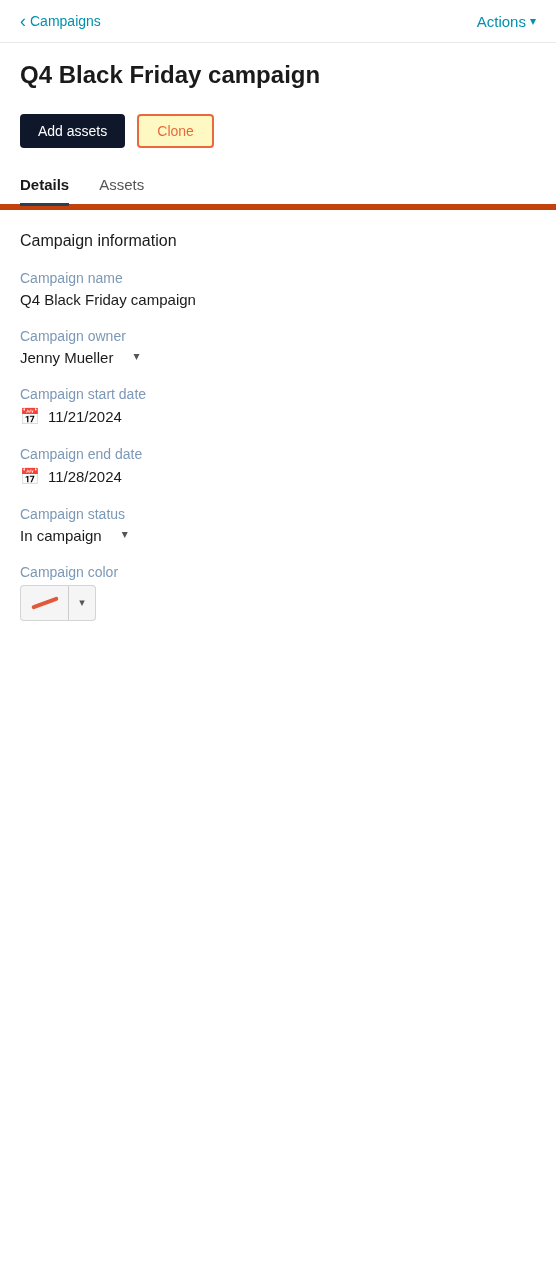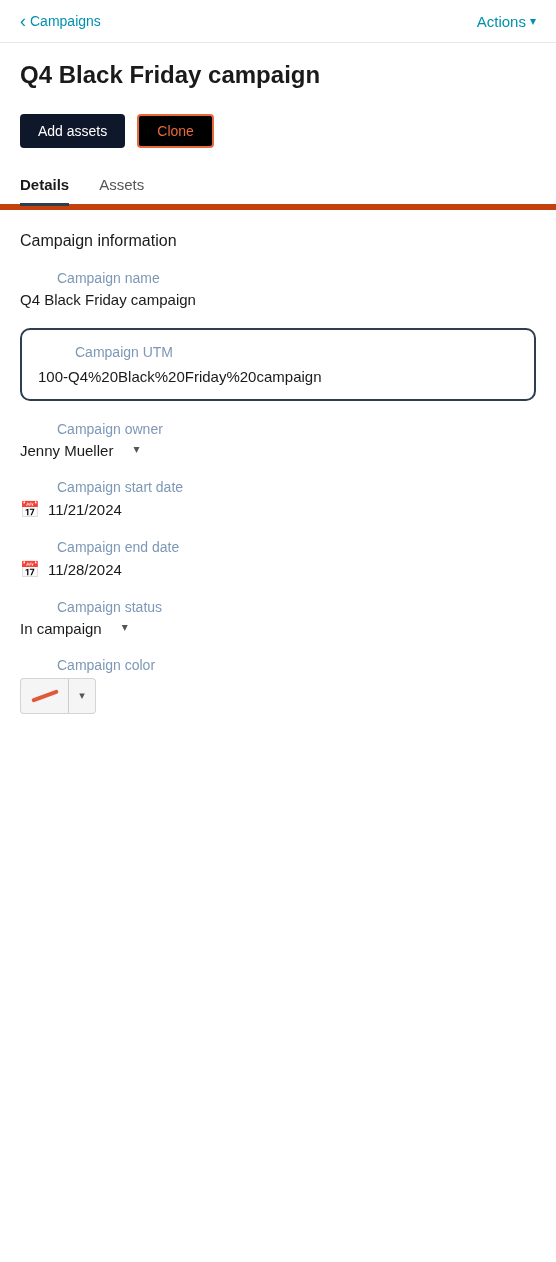--- a/index.html
+++ b/index.html
@@ -72,21 +72,21 @@
       color: #fff;
       border: none;
       border-radius: 4px;
       padding: 9px 18px;
       font-size: 14px;
       font-weight: 500;
       cursor: pointer;
       font-family: inherit;
     }
     .btn-clone {
-      background: #000000;
+      background: #fef9c3;
       color: #e8693c;
       border: 2px solid #e8693c;
       border-radius: 4px;
       padding: 7px 18px;
       font-size: 14px;
       font-weight: 500;
       cursor: pointer;
       font-family: inherit;
     }
 
@@ -125,21 +125,20 @@
     }
 
     .field-group {
       margin-bottom: 20px;
     }
 
     .field-label {
       font-size: 14px;
       color: #7c98b6;
       margin-bottom: 5px;
-      margin-left: 37px;
     }
 
     .field-value {
       font-size: 15px;
       color: #1a1a1a;
     }
 
     
     .utm-box {
       border: 2px solid #2d3e50;
@@ -254,24 +253,20 @@
 
 <div class="content">
 
   <div class="section-title">Campaign information</div>
 
   <div class="field-group">
     <div class="field-label">Campaign name</div>
     <div class="field-value">Q4 Black Friday campaign</div>
   </div>
 
-  <div class="utm-box">
-    <div class="field-label">Campaign UTM</div>
-    <div class="utm-value">100-Q4%20Black%20Friday%20campaign</div>
-  </div>
 
   <div class="field-group">
     <div class="field-label">Campaign owner</div>
     <div class="field-dropdown">
       <span>Jenny Mueller</span>
       <span class="chevron">▾</span>
     </div>
   </div>
 
   <div class="field-group">

